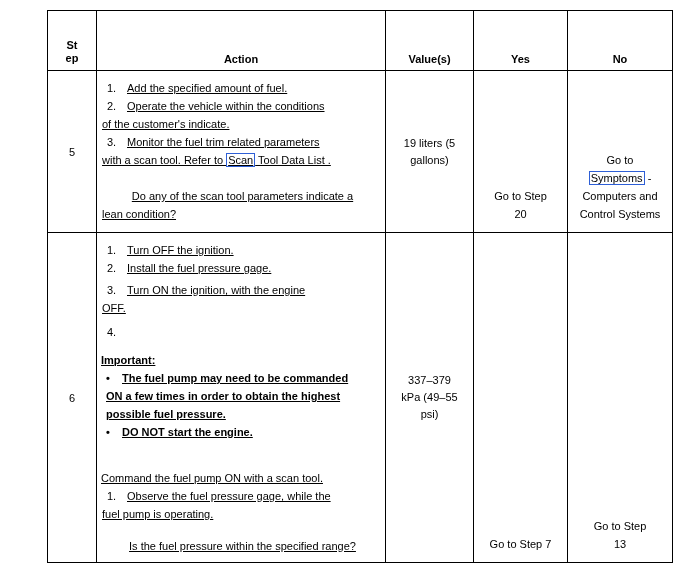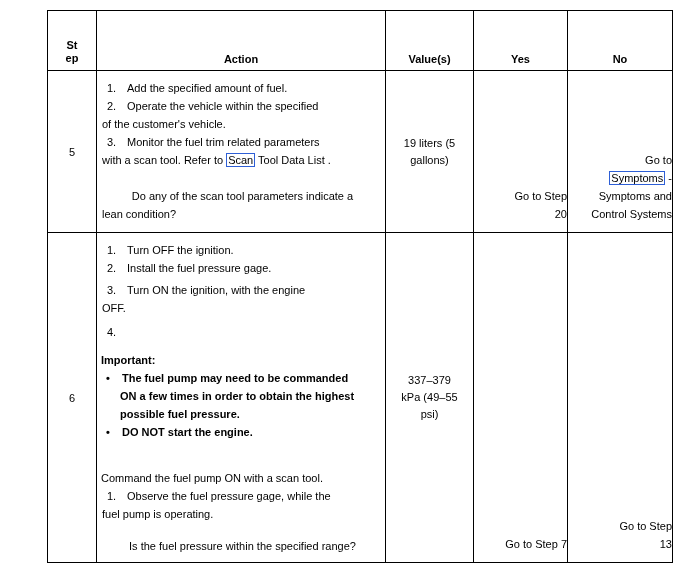--- a/index.html
+++ b/index.html
@@ -12,31 +12,31 @@
   table.diag{border-collapse:collapse;table-layout:fixed;width:620px;}
   td{border:1px solid #000;padding:0;overflow:hidden;vertical-align:top;}
   .c-step{width:48px}.c-action{width:288px}.c-val{width:87px}.c-yes{width:93px}.c-no{width:104px}
   tr.hdr{height:60px}
   tr.r5{height:162px}
   tr.r6{height:330px}
   .th{font-weight:bold;text-align:center;vertical-align:bottom;padding-bottom:5px;}
   .pre{white-space:pre-line;line-height:13px;}
   .step-cell{text-align:center;vertical-align:middle;}
   .action-cell{vertical-align:top;padding:8px 3px 6px 1px;}
-  .line{line-height:18px;white-space:nowrap;}
+  .line{line-height:18px;white-space:nowrap;text-decoration:underline;}
   .line .n{display:inline-block;width:20px;margin-left:9px;}
   .line.cont{padding-left:4px;}
   .line.flush{padding-left:3px;}
   .line.qline{padding-left:5px;text-align:center;}
   .bold{font-weight:bold;}
   .bullet .n{width:16px;margin-left:8px;}
-  .bullet-cont{padding-left:22px;}
+  .bullet-cont{padding-left:8px;}
   .sp4{height:4px}.sp6{height:6px}.sp10{height:10px}.sp14{height:14px}.sp18{height:18px}.sp28{height:28px}
   .val-cell{text-align:center;vertical-align:middle;line-height:17px;padding:15px 2px;}
-  .yn-cell{text-align:right;vertical-align:bottom;padding-bottom:9px;line-height:18px;}
+  .yn-cell{text-align:center;vertical-align:bottom;padding-bottom:9px;line-height:18px;}
   .link-box{border:1px solid #2e5fd6;padding:0 1px;cursor:pointer;}
 </style>
 </head>
 <body>
 
 <div class="sheet">
   <table class="diag">
     <tbody>
         <tr class="hdr">
       <td class="c-step th">
@@ -49,23 +49,23 @@
       <td class="c-no th">No</td>
     </tr>
 
     <tr class="r5">
       <td class="step-cell">5</td>
       <td class="action-cell">
         <div class="line num">
           <span class="n">1.</span><span>Add the specified amount of fuel.</span>
         </div>
         <div class="line num">
-          <span class="n">2.</span><span>Operate the vehicle within the specified</span>
+          <span class="n">2.</span><span>Operate the vehicle within the conditions</span>
         </div>
-        <div class="line cont">of the customer's vehicle.</div>
+        <div class="line cont">of the customer's indicate.</div>
         <div class="line num">
           <span class="n">3.</span><span>Monitor the fuel trim related parameters</span>
         </div>
         <div class="line cont">
           <span>with a scan tool. Refer to </span><span class="link-box">Scan</span><span> Tool Data List .</span>
         </div>
         <div class="sp18"></div>
         <div class="line qline">Do any of the scan tool parameters indicate a</div>
         <div class="line cont">lean condition?</div>
       </td>
@@ -75,21 +75,21 @@
       </td>
       <td class="yn-cell">
         <div>Go to Step</div>
         <div>20</div>
       </td>
       <td class="yn-cell">
         <div>Go to</div>
         <div>
           <span class="link-box">Symptoms</span><span> -</span>
         </div>
-        <div>Symptoms and</div>
+        <div>Computers and</div>
         <div>Control Systems</div>
       </td>
     </tr>
 
     <tr class="r6">
       <td class="step-cell">6</td>
       <td class="action-cell">
         <div class="line num">
           <span class="n">1.</span><span>Turn OFF the ignition.</span>
         </div>

